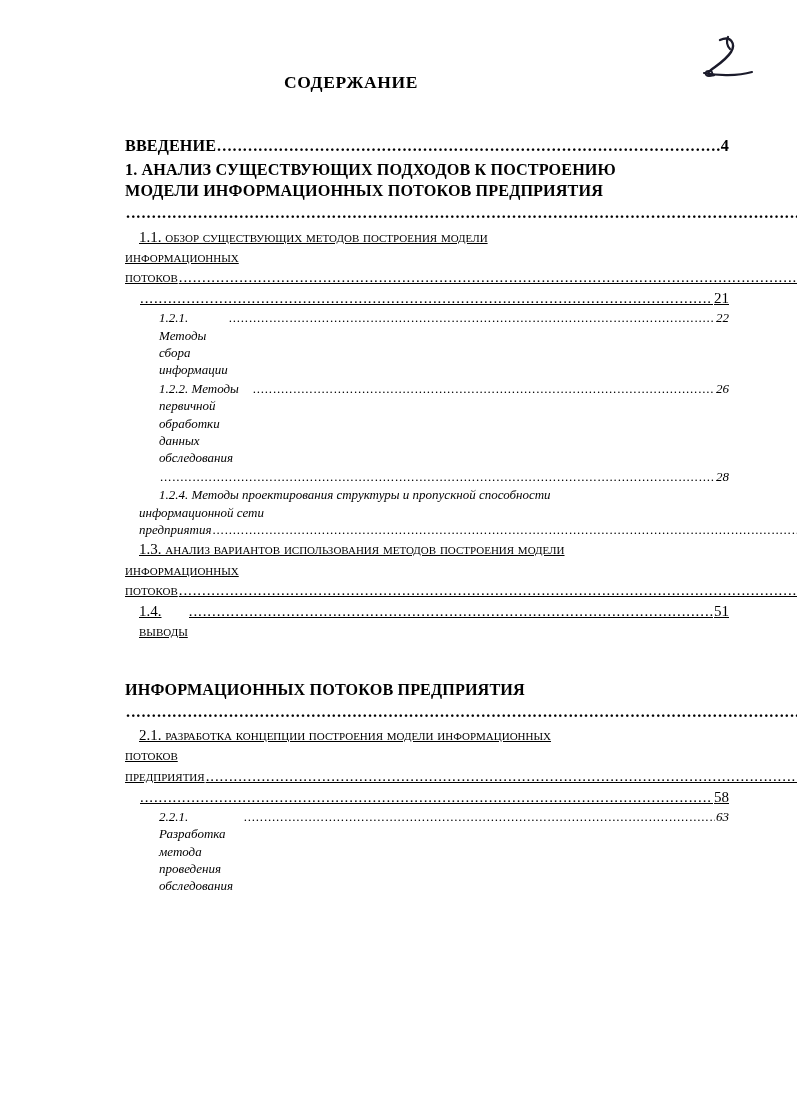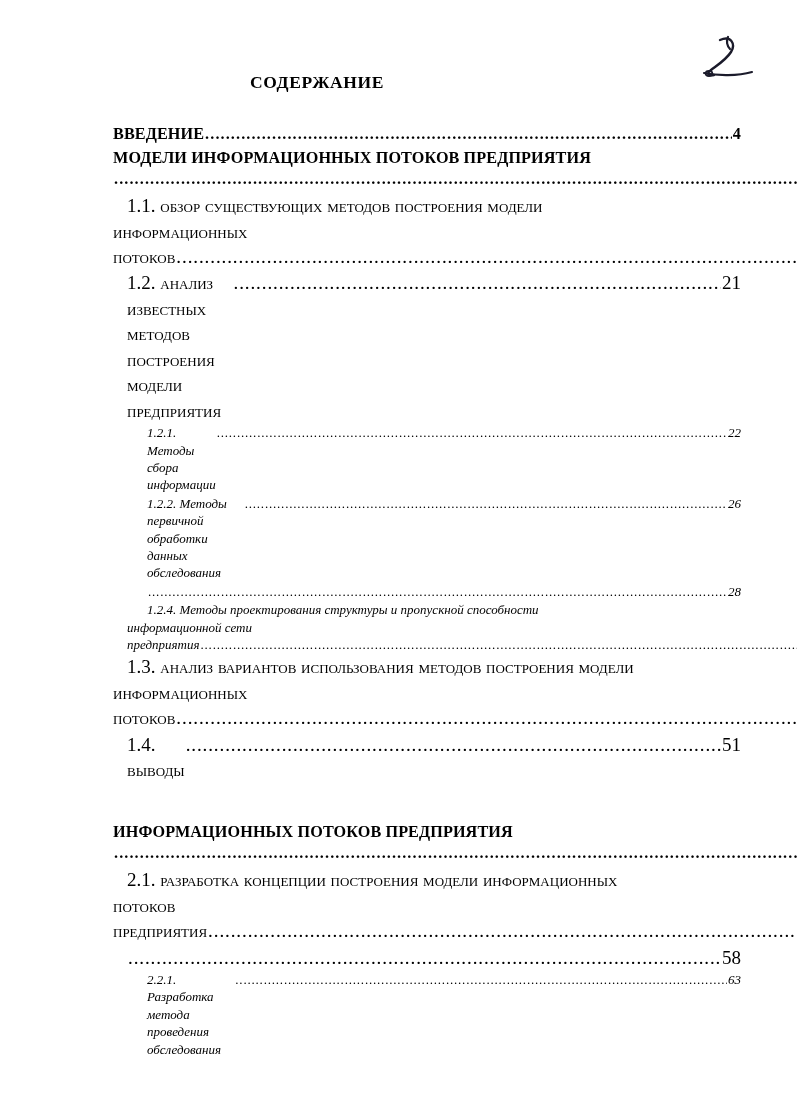--- a/index.html
+++ b/index.html
@@ -32,30 +32,31 @@
 
   .doc-title {
     position: absolute;
     top: 72px;
     left: 0;
     width: 634px;
     text-align: center;
     font-size: 17.5px;
     font-weight: bold;
     letter-spacing: 0.6px;
+    padding-left: 34px;
   }
 
   .toc {
     position: absolute;
     top: 124px;
     left: 113px;
     width: 628px;
   }
 
-  .block { margin: 0; }
+  .block { margin: 12px; }
   .block + .block { margin-top: 39px; }
 
   
   .entry {
     position: relative;
     margin: 0 0 1px 0;
     padding: 0;
     line-height: 1.34;
   }
 
@@ -89,26 +90,27 @@
     margin-bottom: 2px;
   }
   .lvl1 .num { font-weight: bold; }
   .lvl1 .dots { letter-spacing: 1.1px; font-weight: bold; }
 
   
   .lvl1.multi .label { display: block; }
 
   
   .lvl2 {
-    font-size: 19px;
+    font-size: 15px;
     font-weight: normal;
     font-variant: small-caps;
     text-transform: lowercase;
     margin-left: 14px;
     margin-bottom: 1px;
+    text-decoration: underline;
   }
   .lvl2 .num {
     font-variant: normal;
     text-transform: none;
   }
   .lvl2 .dots { letter-spacing: 0.9px; }
 
   
   .lvl3 {
     font-size: 13px;
@@ -148,29 +150,29 @@
   <div class="toc">
       <div class="block">
         <div class="entry lvl1">
           <div class="row">
             <span class="label">ВВЕДЕНИЕ</span>
             <span class="dots">................................................................................................................................................................................................................................................................................................................................................................................................................</span>
             <span class="num">4</span>
           </div>
         </div>
         <div class="entry lvl1 multi">
+          <span class="line1">1. АНАЛИЗ СУЩЕСТВУЮЩИХ ПОДХОДОВ К ПОСТРОЕНИЮ</span>
           <div class="row wrapline"><span class="label">МОДЕЛИ ИНФОРМАЦИОННЫХ ПОТОКОВ ПРЕДПРИЯТИЯ</span><span class="dots">................................................................................................................................................................................................................................................................................................................................................................................................................</span></div>
         </div>
         <div class="entry lvl2 multi">
           <span class="line1">1.1. Обзор существующих методов построения модели</span>
           <div class="row wrapline"><span class="label">информационных потоков</span><span class="dots">................................................................................................................................................................................................................................................................................................................................................................................................................</span></div>
         </div>
         <div class="entry lvl2">
           <div class="row">
-            <span class="label">1.2. Анализ известных методов построения модели предприятия</span>
             <span class="dots">................................................................................................................................................................................................................................................................................................................................................................................................................</span>
             <span class="num">21</span>
           </div>
         </div>
         <div class="entry lvl3">
           <div class="row">
             <span class="label">1.2.1. Методы сбора информации</span>
             <span class="dots">................................................................................................................................................................................................................................................................................................................................................................................................................</span>
             <span class="num">22</span>
           </div>

